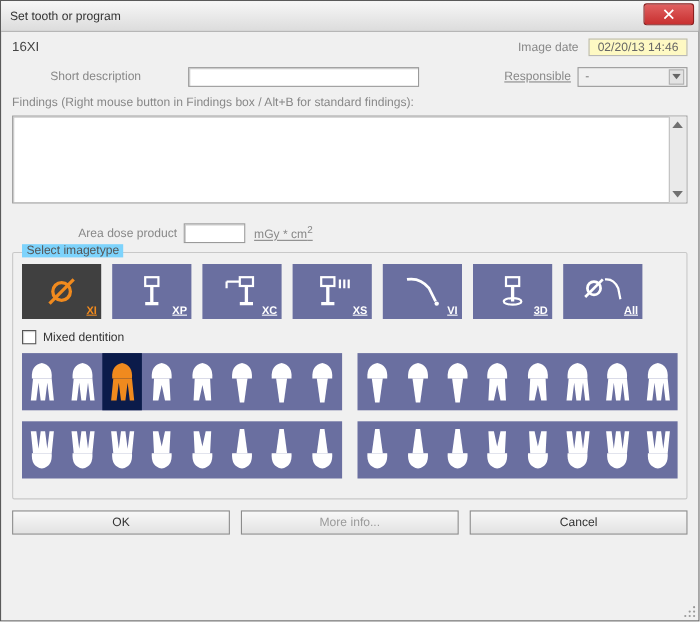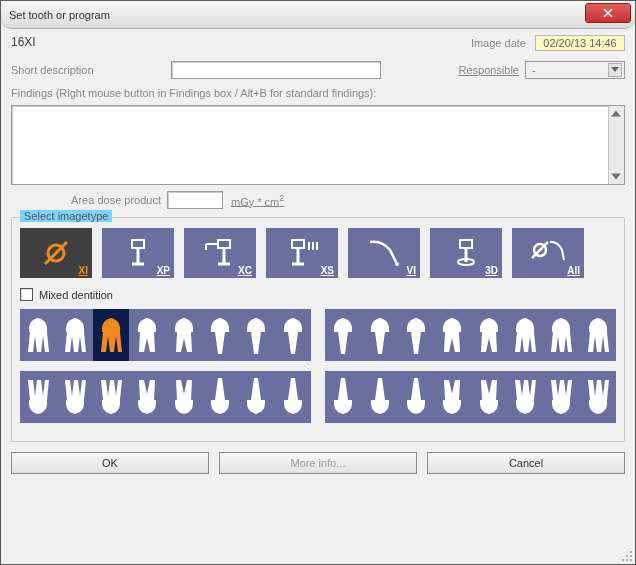--- a/index.html
+++ b/index.html
@@ -1,45 +1,45 @@
 <!DOCTYPE html>
 <html><head>
 <meta charset="utf-8">
 <style>
   * { box-sizing: border-box; }
   html, body { margin:0; padding:0; font-family: "Segoe UI", Tahoma, sans-serif; font-size:11px; background:#ececec; }
   .window { width:636px; height:565px; border:1px solid #5a5a5a; background:#f0f0f0; display:flex; flex-direction:column; box-shadow:0 0 8px rgba(0,0,0,.3);}
-  .titlebar { height:28px; background:linear-gradient(to bottom,#f7f7f7,#dcdcdc); border-bottom:1px solid #b0b0b0; display:flex; align-items:center; padding:0 0 0 8px; position:relative;border-radius:10px; }
+  .titlebar { height:28px; background:linear-gradient(to bottom,#f7f7f7,#dcdcdc); border-bottom:1px solid #b0b0b0; display:flex; align-items:center; padding:0 0 0 8px; position:relative; }
   .titlebar .title { color:#333; }
   .close-btn { position:absolute; right:4px; top:2px; width:46px; height:20px; background:linear-gradient(to bottom,#e06060,#c83030); border:1px solid #8a2020; border-radius:3px; display:flex; align-items:center; justify-content:center; }
   .close-btn svg { width:10px; height:10px; }
   .client { flex:1; padding:6px 10px 6px 10px; display:flex; flex-direction:column; color:#666; }
   .toprow { display:flex; }
   .left-top { flex:1; }
   .right-top { text-align:right; }
   .tooth-id { color:#444; font-size:12px; }
   .lbl { color:#888; }
   .imgdate-val { display:inline-block; width:90px; border:1px solid #b8b8b8; background:#fef9c3; padding:1px 4px; color:#666; text-align:center; margin-left:6px;}
   .short-row { display:flex; align-items:center; margin-top:10px; }
-  .short-row .lbl { width:160px; text-align:left; padding-right:8px;}
+  .short-row .lbl { width:160px; text-align:center; padding-right:8px;}
   .short-input { width:210px; height:18px; background:#fff; border:1px solid #9a9a9a; box-shadow:inset 1px 1px 0 #ccc;}
   .resp-row { display:flex; justify-content:flex-end; align-items:center; margin-top:-18px;}
   .resp-row .lbl { margin-right:6px; text-decoration:underline;}
   .resp-sel { width:100px; height:18px; border:1px solid #9a9a9a; background:#f0f0f0; display:flex; align-items:center; justify-content:space-between; padding:0 2px 0 6px; color:#777;}
   .resp-sel .chev { width:14px; height:14px; background:#e3e3e3; border:1px solid #b0b0b0; display:flex; align-items:center; justify-content:center;}
   .findings-lbl { margin-top:8px; color:#888;}
   .check-col { position:absolute; right:18px; top:82px; }
   .chk { display:flex; align-items:center; margin-bottom:2px; color:#888;}
   .chk .box { width:13px; height:13px; border:1px solid #8a8a8a; background:#f2f2f2; box-shadow:inset 1px 1px 0 #fff, inset -1px -1px 0 #ccc; margin-right:6px;}
   .chk .u { text-decoration:underline; }
   .findings-box { margin-top:6px; width:100%; height:80px; border:1px solid #9a9a9a; background:#fff; position:relative; box-shadow:inset 1px 1px 0 #ccc;}
   .findings-box .sbar { position:absolute; right:0; top:0; bottom:0; width:16px; background:#eaeaea; border-left:1px solid #c0c0c0;}
   .findings-box .thumb-up { position:absolute; right:2px; top:2px; width:12px; height:12px; }
   .findings-box .thumb-dn { position:absolute; right:2px; bottom:2px; width:12px; height:12px; }
-  .dose-row { display:flex; align-items:center; margin-top:6px; }
+  .dose-row { display:flex; align-items:center; margin-top:18px; }
   .dose-row .lbl { width:156px; text-align:right; padding-right:6px; color:#888;}
   .dose-input { width:56px; height:18px; background:#fff; border:1px solid #9a9a9a; box-shadow:inset 1px 1px 0 #ccc;}
   .dose-unit { margin-left:8px; color:#888;text-decoration:underline; }
   .dose-unit sup { font-size:9px; }
   .groupbox { border:1px solid #c8c8c8; border-radius:2px; margin-top:8px; padding:10px 8px 8px 8px; position:relative;}
   .groupbox .legend { position:absolute; top:-8px; left:8px; background:#7dd3fc; padding:0 4px; color:#555;}
   .imgtype-row { display:flex; gap:10px; }
   .imgtype-tile { width:72px; height:50px; background:#6a6fa0; position:relative; display:flex; align-items:center; justify-content:center;}
   .imgtype-tile.sel { background:#404040; }
   .imgtype-tile .icon { color:#fff; }

